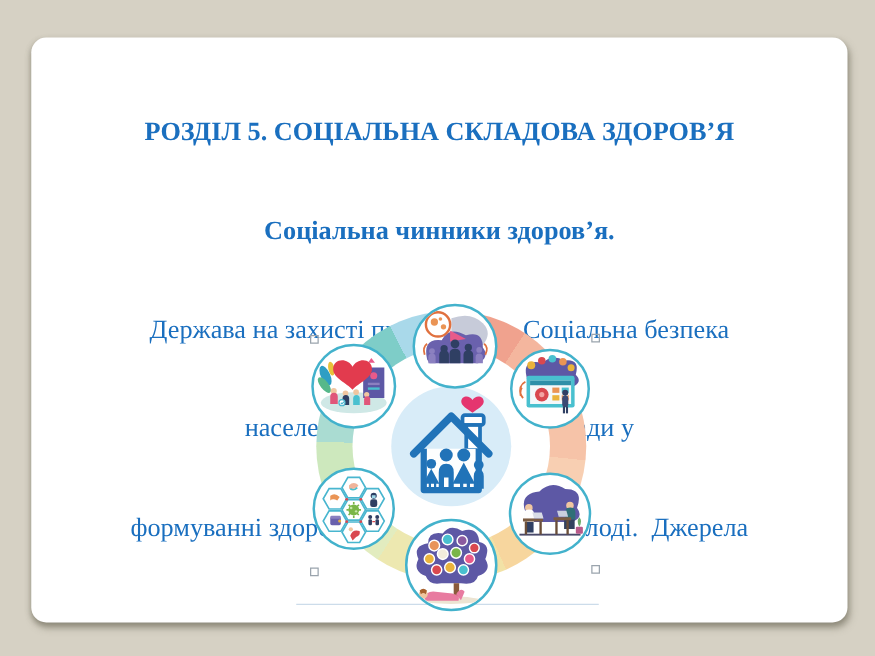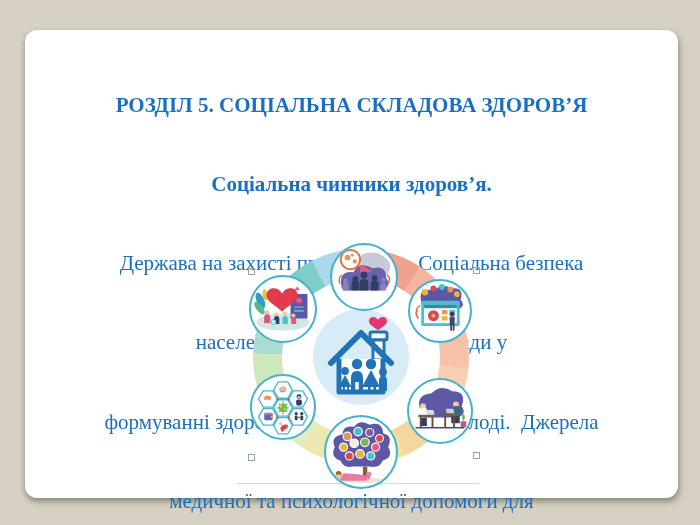--- a/index.html
+++ b/index.html
@@ -55,21 +55,20 @@
 </head>
 <body>
 
 <div class="card">
   <div class="text-block">
     <div class="t-bold">РОЗДІЛ 5. СОЦІАЛЬНА СКЛАДОВА ЗДОРОВ’Я</div>
     <div class="t-bold">Соціальна чинники здоров’я.</div>
     <div>Держава на захисті прав дитини. Соціальна безпека</div>
     <div>населеного пункту. Роль громади у</div>
     <div>формуванні здорового способу життя молоді.  Джерела</div>
-    <div>медичної та психологічної допомоги для</div>
     
   </div>
 
   <div class="illustration">
     <div class="base-line"></div>
 
     <div class="ring" style="background: conic-gradient(rgb(255, 255, 255) 0deg, rgb(255, 255, 255) 8deg, rgb(240, 162, 142) 8deg, rgb(240, 162, 142) 33deg, rgb(255, 255, 255) 33deg, rgb(255, 255, 255) 33deg, rgb(244, 182, 158) 33deg, rgb(244, 182, 158) 52deg, rgb(255, 255, 255) 52deg, rgb(255, 255, 255) 68deg, rgb(246, 195, 168) 68deg, rgb(246, 195, 168) 96deg, rgb(255, 255, 255) 96deg, rgb(255, 255, 255) 96deg, rgb(248, 207, 178) 96deg, rgb(248, 207, 178) 117deg, rgb(255, 255, 255) 117deg, rgb(255, 255, 255) 131deg, rgb(247, 214, 158) 131deg, rgb(247, 214, 158) 156deg, rgb(255, 255, 255) 156deg, rgb(255, 255, 255) 156deg, rgb(242, 226, 166) 156deg, rgb(242, 226, 166) 173deg, rgb(255, 255, 255) 173deg, rgb(255, 255, 255) 188deg, rgb(237, 232, 176) 188deg, rgb(237, 232, 176) 213deg, rgb(255, 255, 255) 213deg, rgb(255, 255, 255) 213deg, rgb(226, 236, 191) 213deg, rgb(226, 236, 191) 231deg, rgb(255, 255, 255) 231deg, rgb(255, 255, 255) 245deg, rgb(205, 232, 189) 245deg, rgb(205, 232, 189) 272deg, rgb(255, 255, 255) 272deg, rgb(255, 255, 255) 272deg, rgb(170, 220, 210) 272deg, rgb(170, 220, 210) 294deg, rgb(255, 255, 255) 294deg, rgb(255, 255, 255) 308deg, rgb(126, 205, 200) 308deg, rgb(126, 205, 200) 333deg, rgb(255, 255, 255) 333deg, rgb(255, 255, 255) 333deg, rgb(169, 217, 234) 333deg, rgb(169, 217, 234) 352deg, rgb(255, 255, 255) 352deg, rgb(255, 255, 255) 360deg);"></div>
     <div class="ring-hole"></div>
 
     <div class="marker mk-tl"></div>

